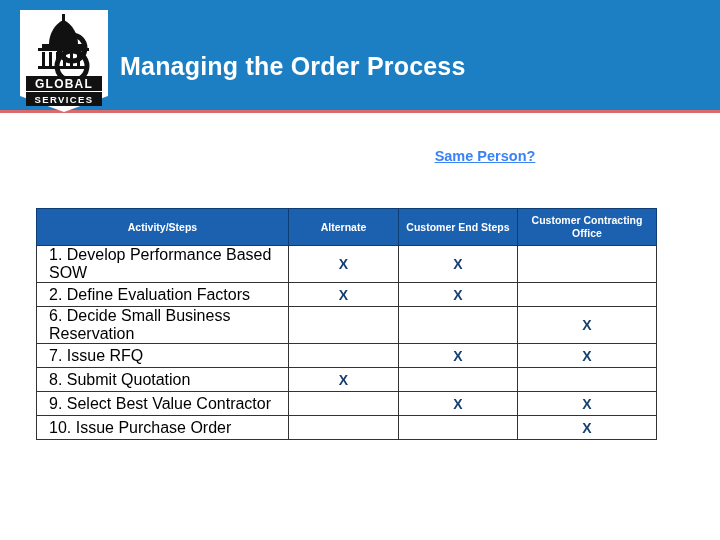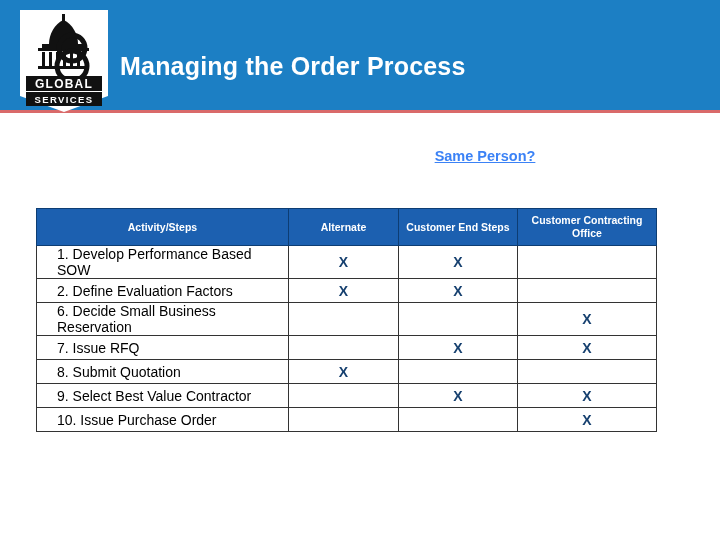--- a/index.html
+++ b/index.html
@@ -92,23 +92,23 @@
   #matrix-table th.activity-head { font-size: 10.5px; }
   #matrix-table td {
     border: 1px solid #333333;
     height: 23px;
     font-size: 10.5px;
     color: #000000;
     vertical-align: middle;
     padding: 0;
   }
   #matrix-table td.label {
-    padding-left: 20px;
+    padding-left: 12px;
     text-align: left;
-    font-size: 14px;
+    font-size: 16px;
   }
   #matrix-table td.mark {
     text-align: center;
     font-size: 14px;
     font-weight: bold;
     color: #16406f;
   }
 </style>
 </head>
 <body>

